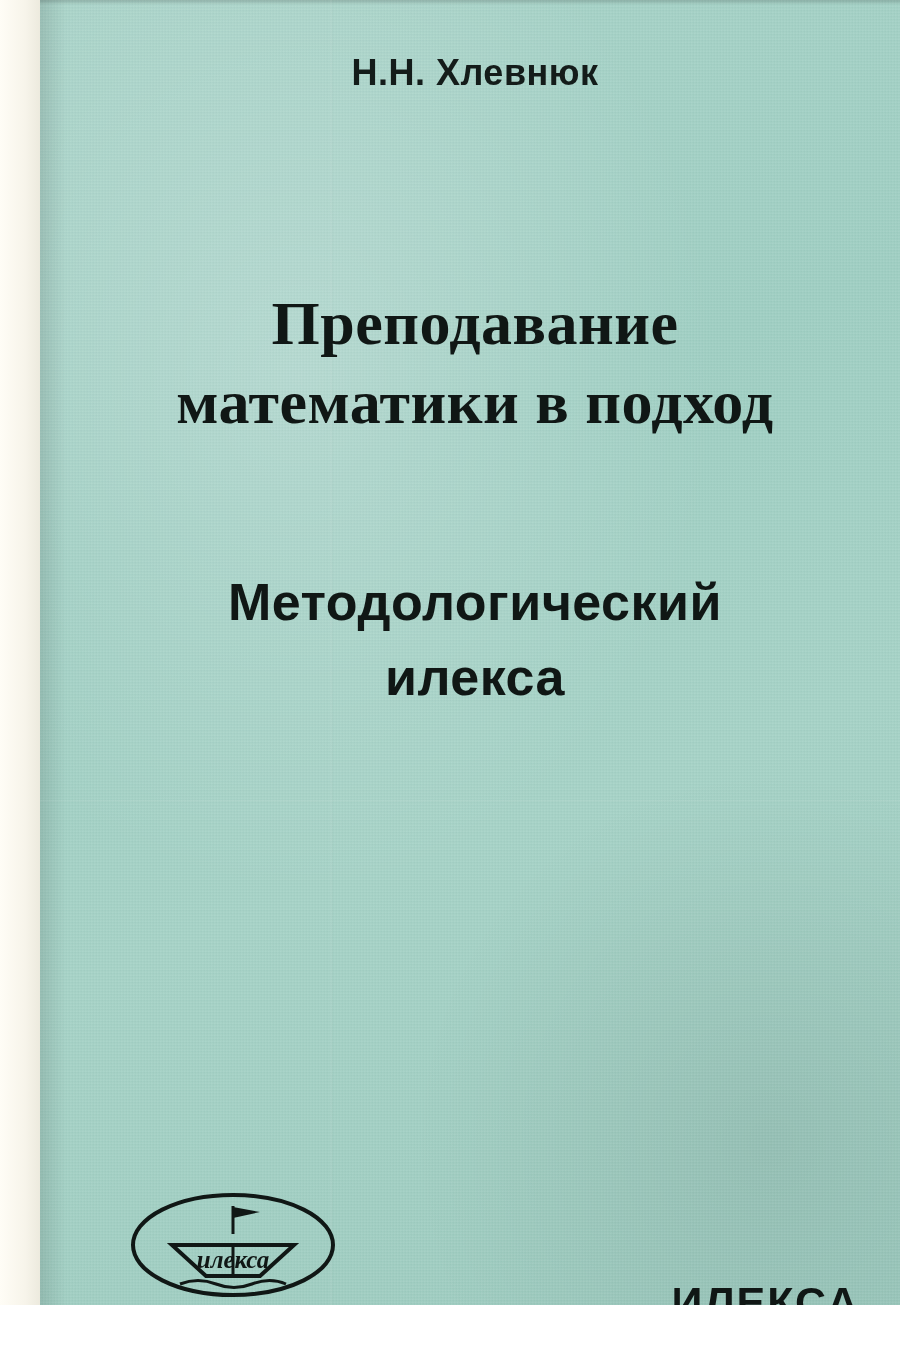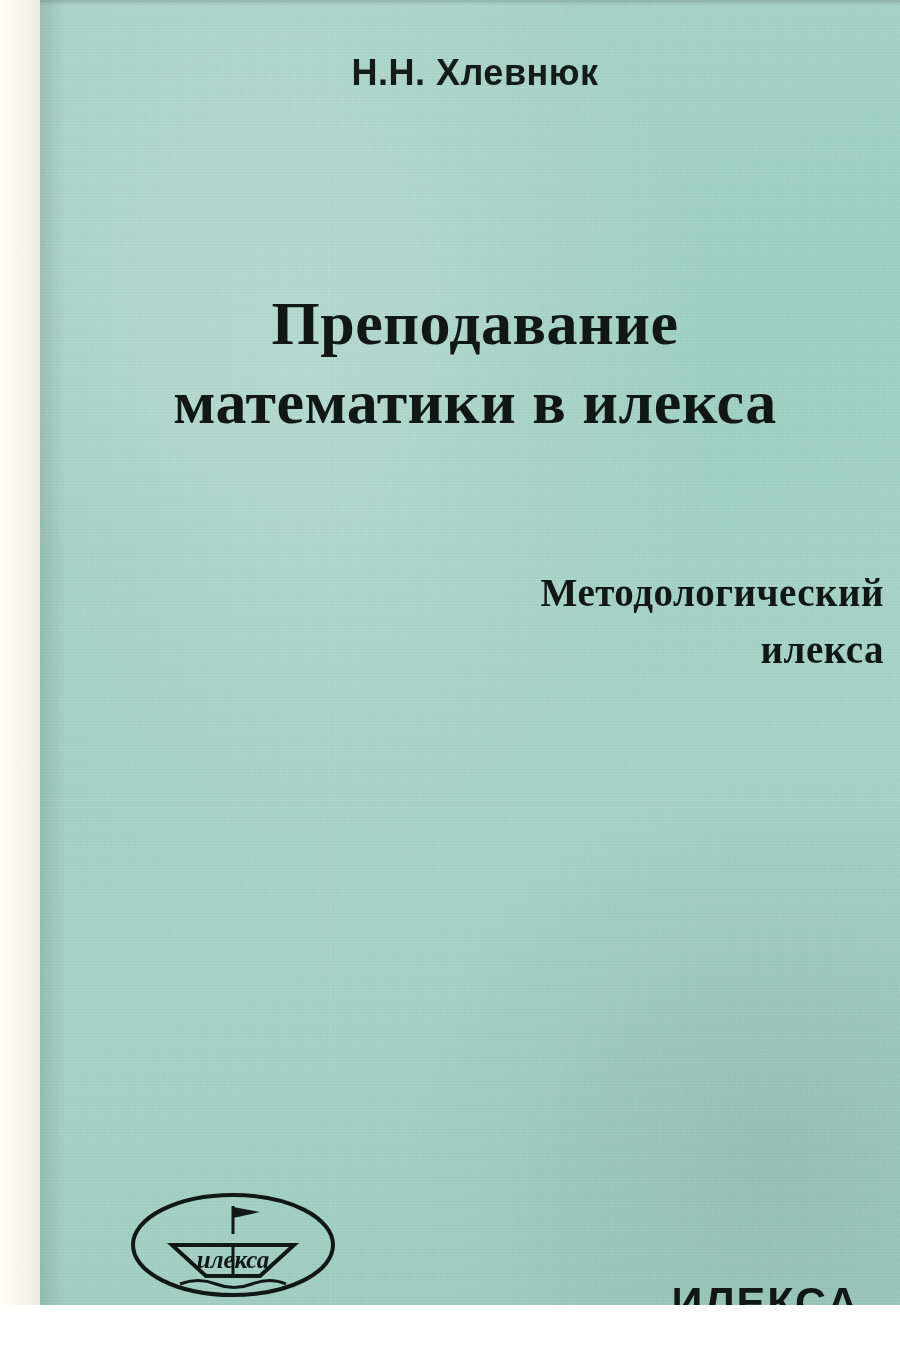--- a/index.html
+++ b/index.html
@@ -147,26 +147,25 @@
 
   .subtitle-block {
     position: absolute;
     top: 565px;
     left: 0;
     width: 818px;
     text-align: center;
     color: #101715;
   }
   .subtitle-line {
-    font-family: Liberation Serif, serif;
-    font-weight: bold;
-    font-size: 39px;
+    font-family: Liberation Sans, sans-serif;
+    font-weight: bold;
+    font-size: 52px;
     line-height: 1.45;
     letter-spacing: 0.5px;
-    text-align: right;
   }
 
   
   .logo {
     position: absolute;
     left: 62px;
     top: 1190px;
     width: 210px;
     height: 110px;
   }
@@ -195,21 +194,21 @@
   <div class="top-shade"></div>
   <div class="crease"></div>
   <div class="crease-h"></div>
 
   <div class="content">
 
     <div class="author">Н.Н. Хлевнюк</div>
 
     <div class="title-block">
       <div class="title-line">Преподавание</div>
-      <div class="title-line">математики в илекса</div>
+      <div class="title-line">математики в подход</div>
     </div>
 
     <div class="subtitle-block">
       <div class="subtitle-line">Методологический</div>
       <div class="subtitle-line">илекса</div>
     </div>
 
     <div class="logo">
       <svg width="210" height="110" viewBox="0 0 210 110" xmlns="http://www.w3.org/2000/svg">
         <ellipse cx="105" cy="55" rx="100" ry="50" fill="none" stroke="#101715" stroke-width="4"></ellipse>

